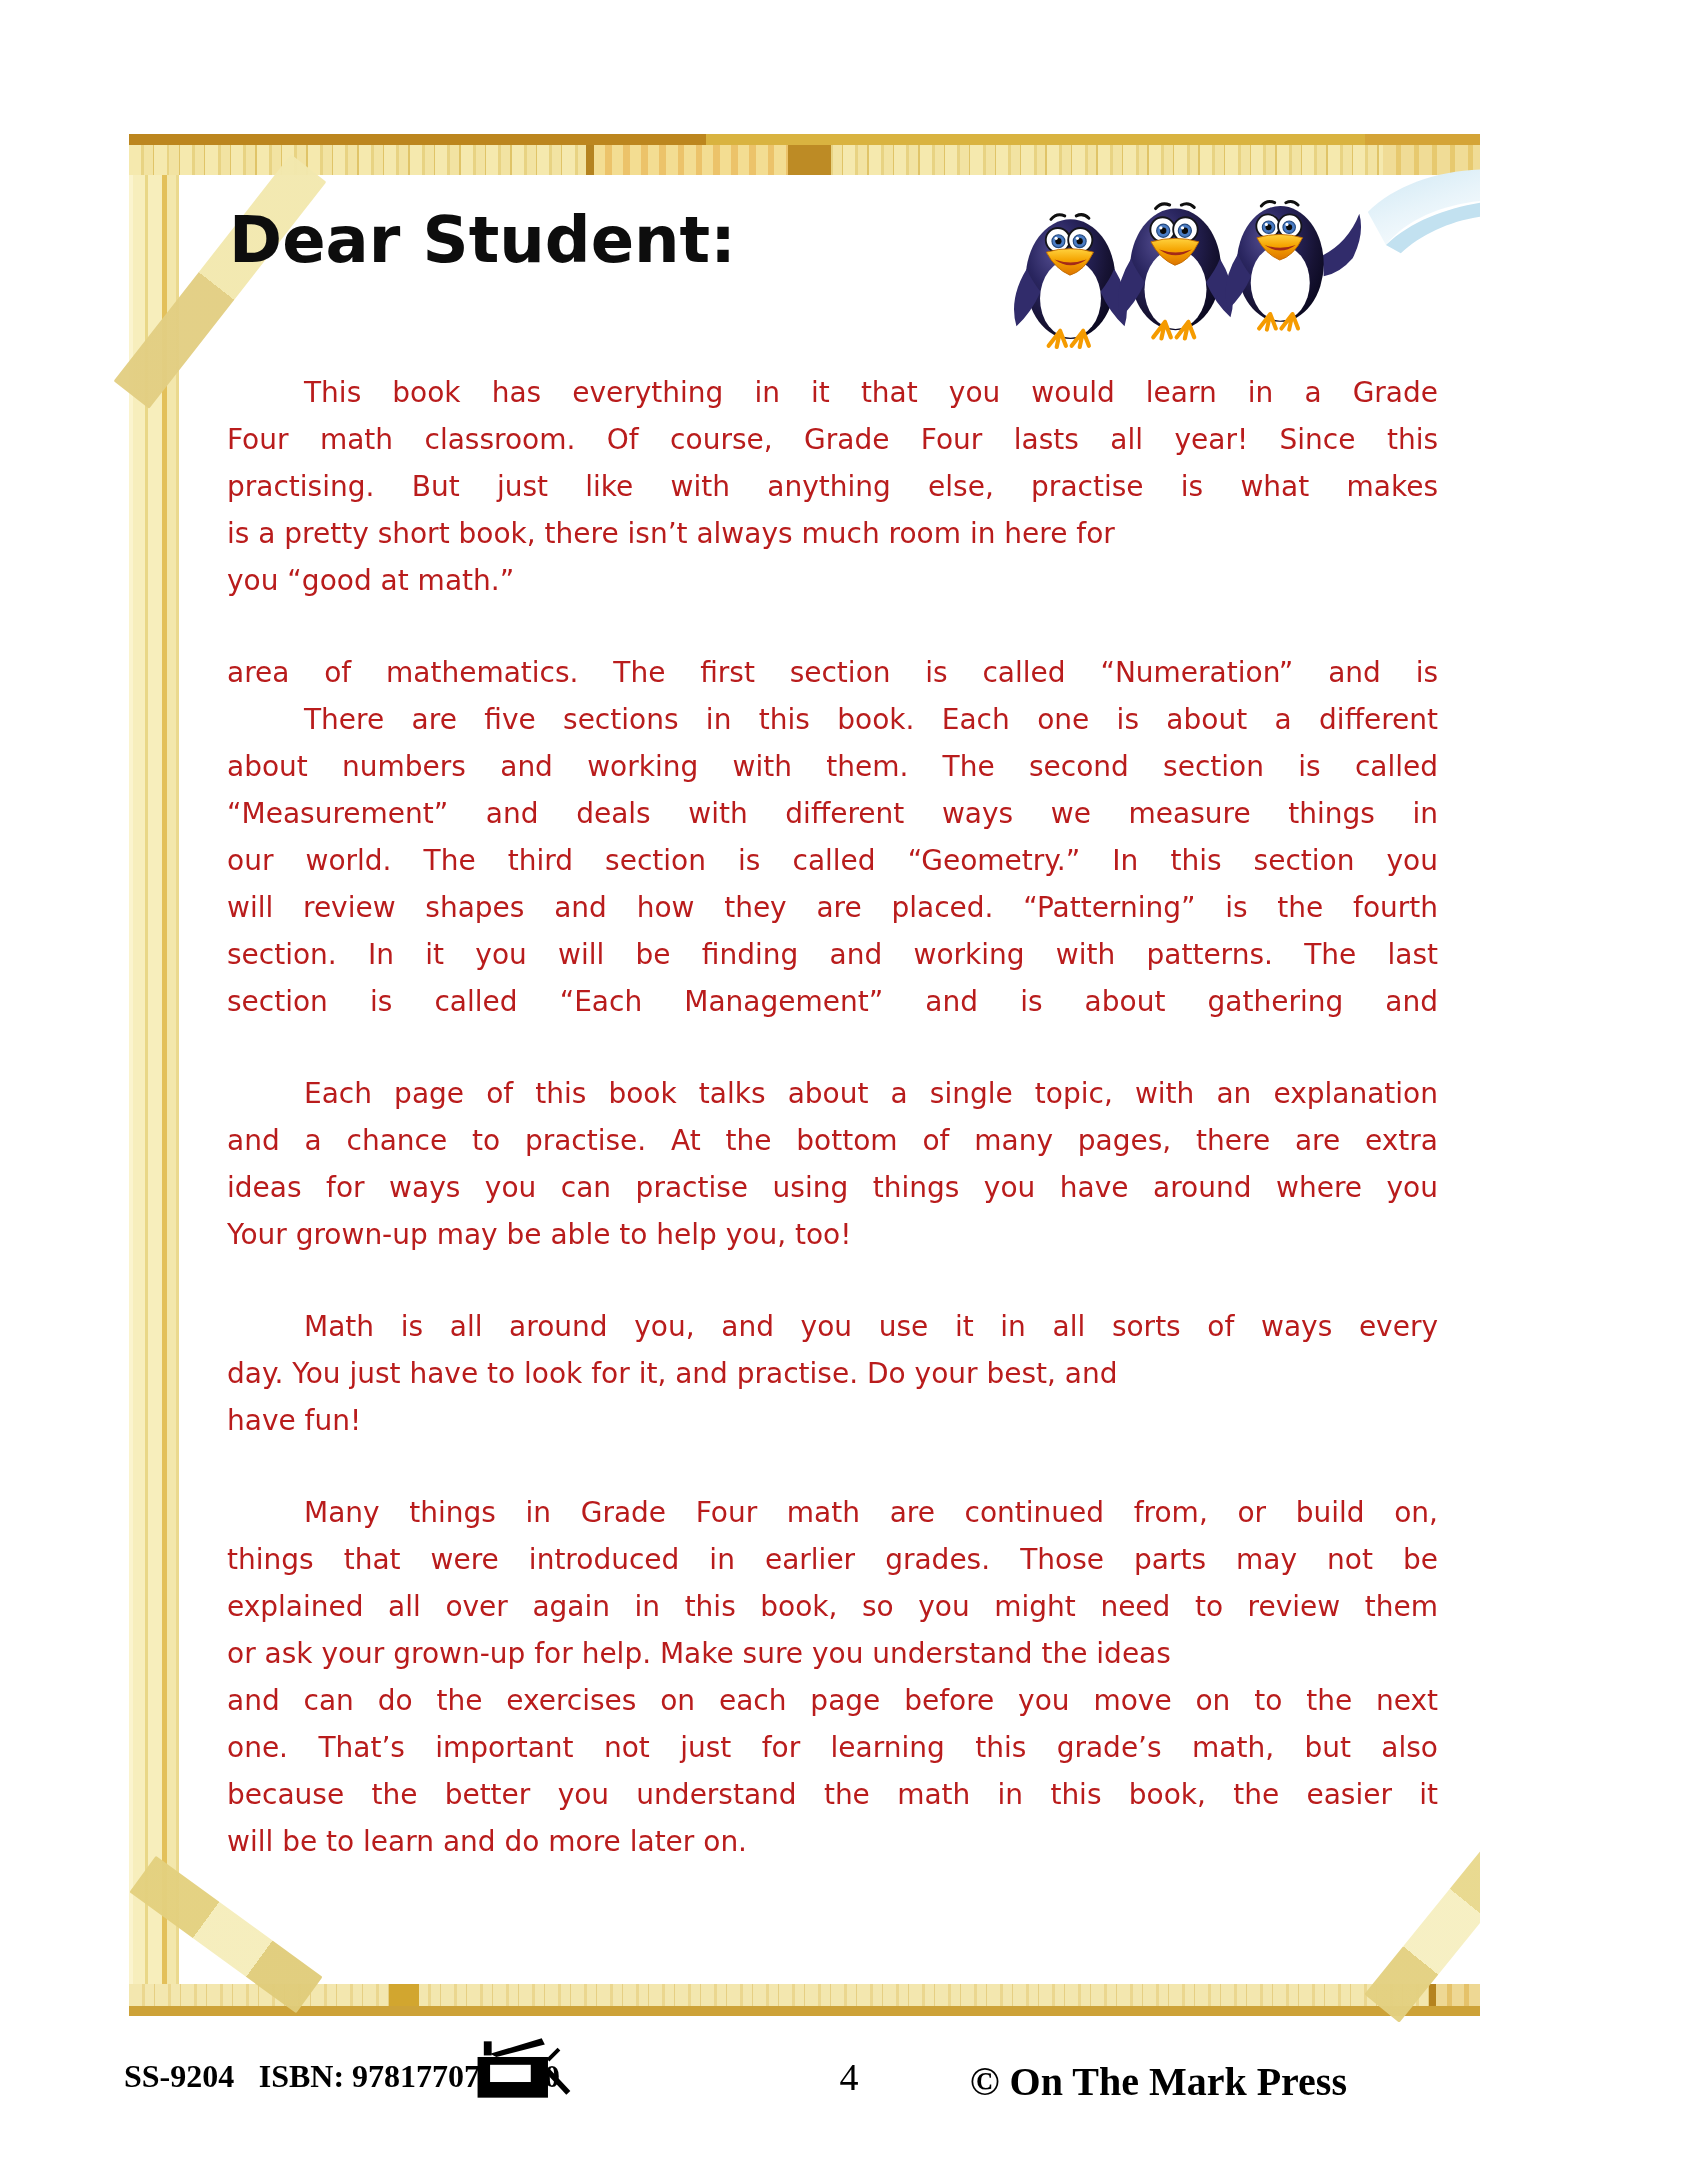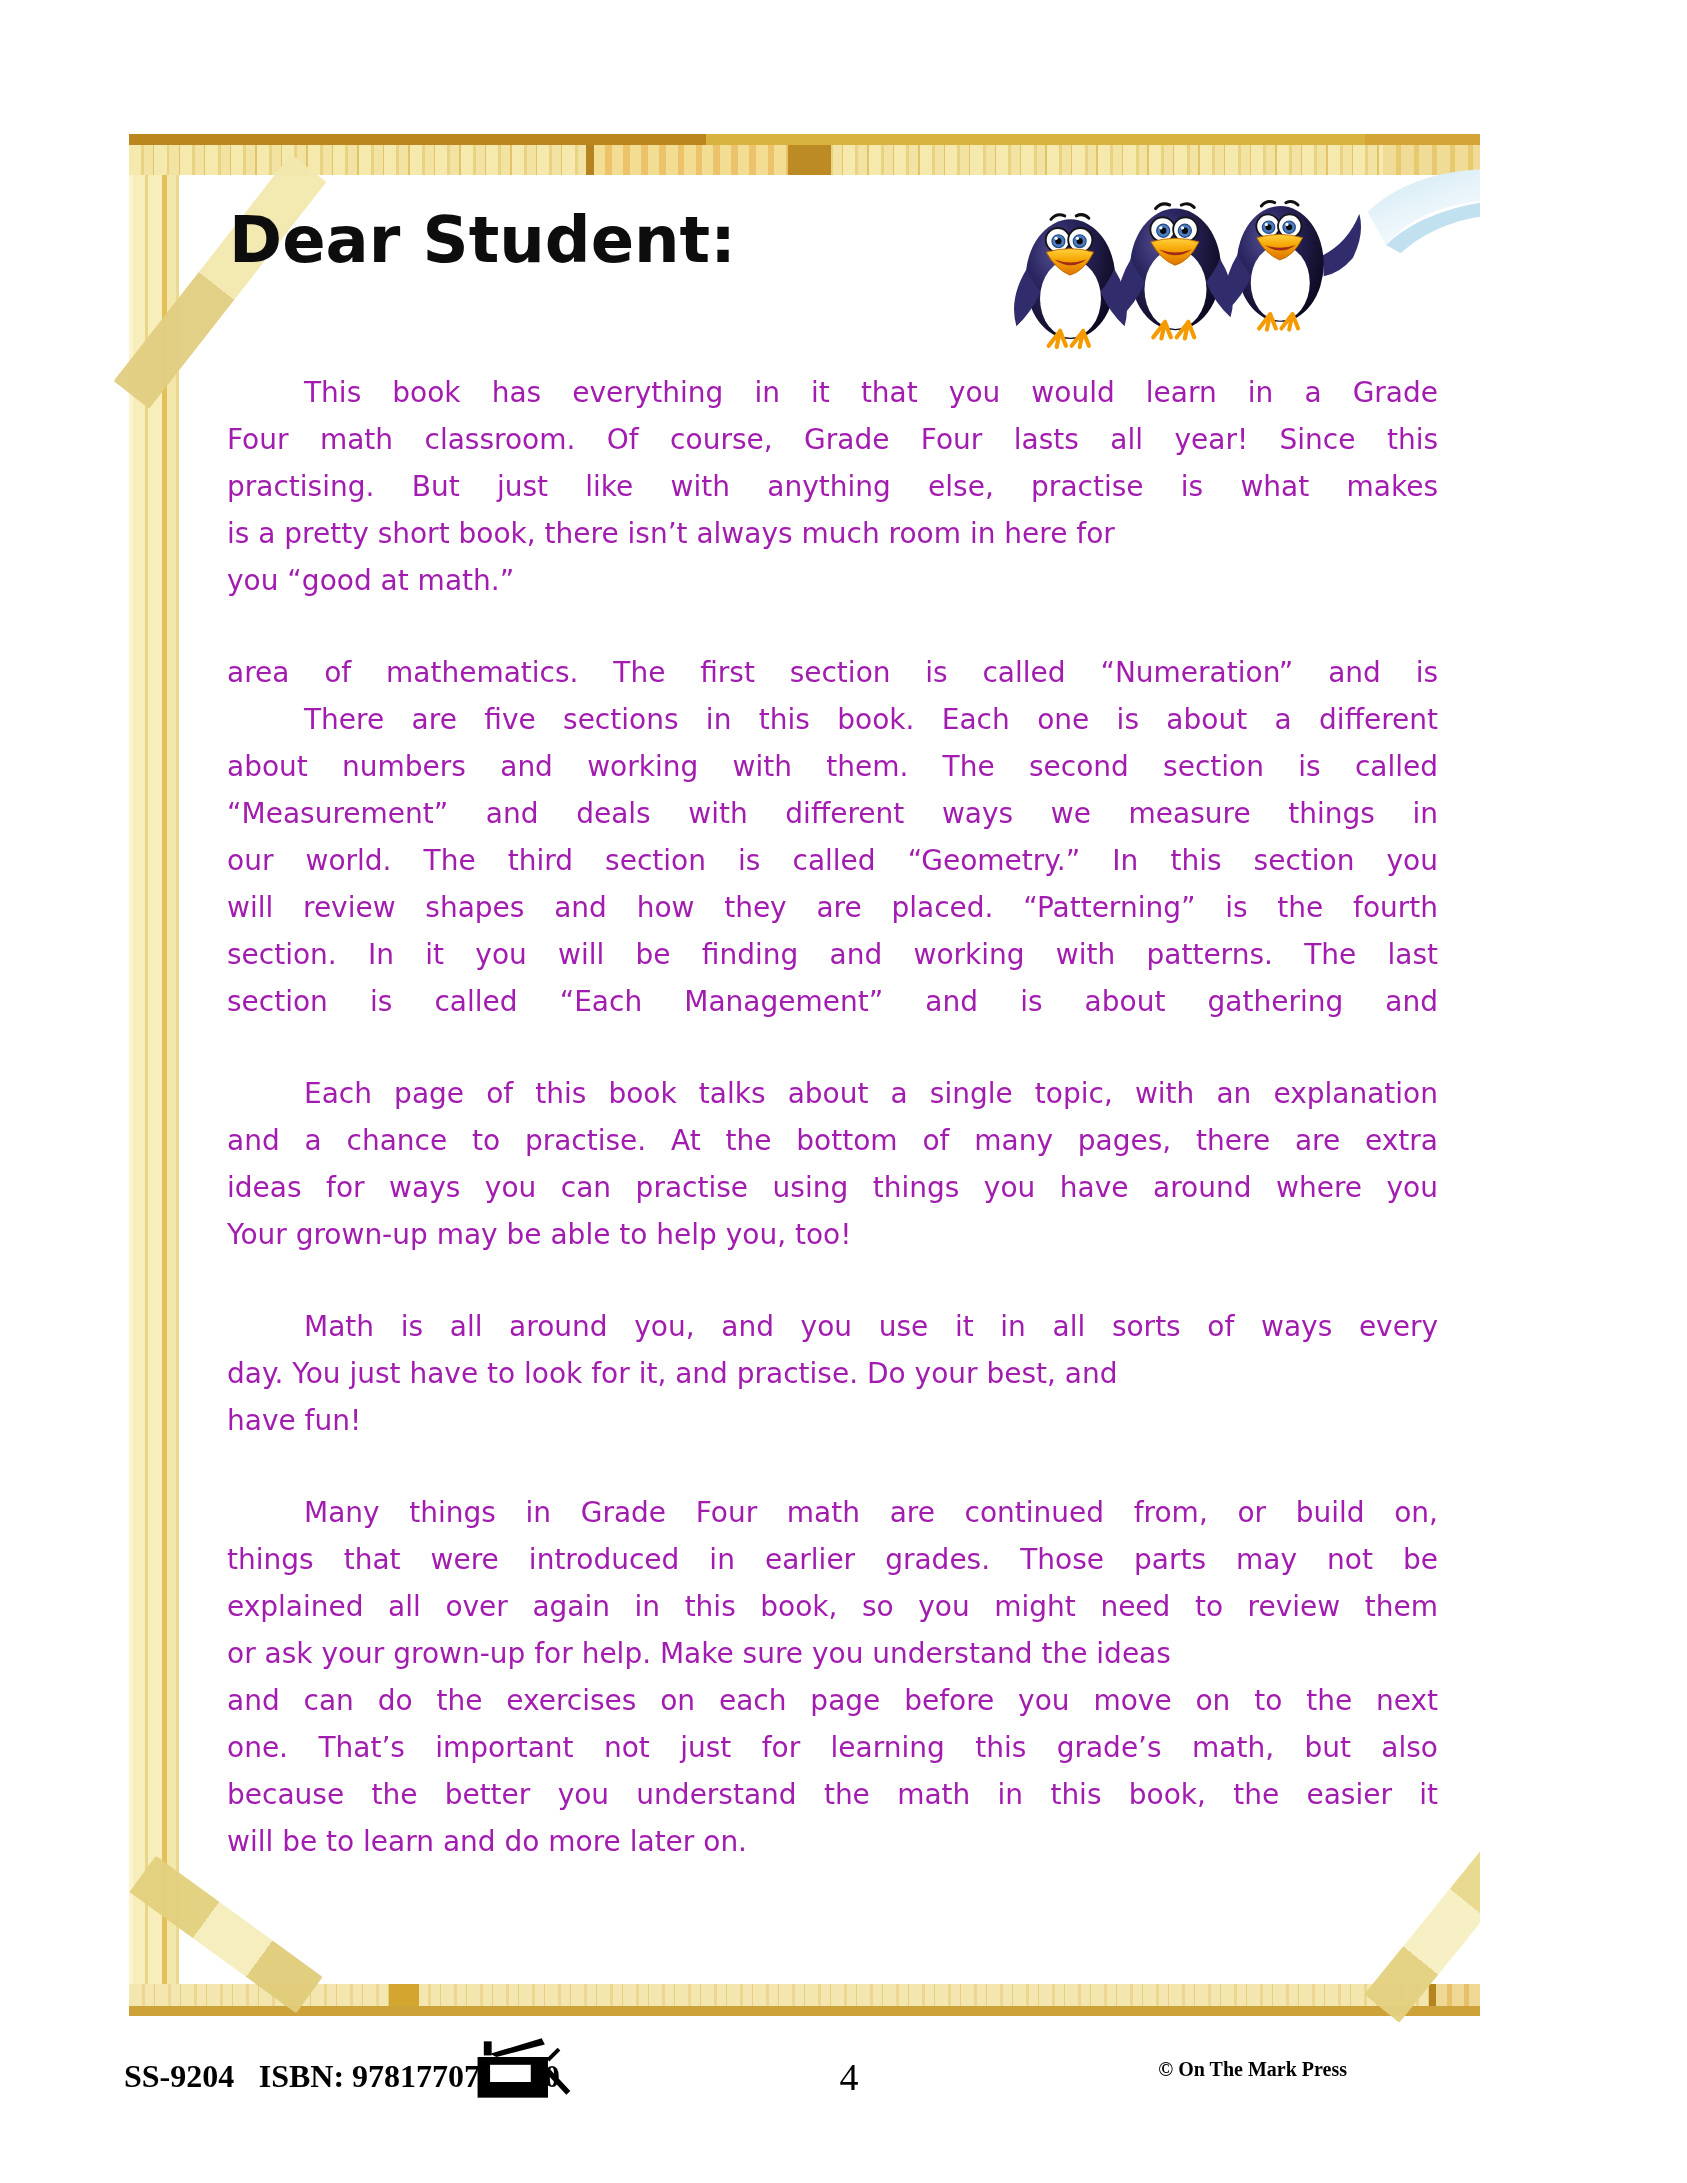--- a/index.html
+++ b/index.html
@@ -39,34 +39,34 @@
   
   .ice{position:absolute;left:1361px;top:161px;width:157px;height:103px;z-index:2;}
   .penguins{position:absolute;left:1003px;top:196px;width:379px;height:161px;z-index:3;}
   .penguin{position:absolute;}
   .pg1{left:10px;top:13px;width:115px;}
   .pg2{left:114px;top:1.6px;width:117px;}
   .pg3{left:216px;top:0;width:147px;}
   
   .title{position:absolute;left:229px;top:208px;z-index:5;color:#0d0d0d;
     font-family:"DejaVu Sans",sans-serif;font-weight:bold;font-size:64px;line-height:1;}
-  .letter{position:absolute;left:227px;top:369px;width:1211px;z-index:5;color:#a21caf;
+  .letter{position:absolute;left:227px;top:369px;width:1211px;z-index:5;color:#b91c1c;
     font-size:28px;line-height:47px;}
   .para{margin:0 0 45px 0;}
   .para:last-child{margin-bottom:0;}
   .ln{text-align:justify;text-align-last:justify;}
   .ln.end{text-align-last:left;}
   .ln.ind{text-indent:77px;}
   
   .foot{position:absolute;z-index:5;color:#000;font-family:"Liberation Serif",serif;}
   .foot-left{left:124px;top:2058px;font-weight:bold;font-size:32px;}
   .foot-left .code{margin-right:16.5px;}
   .printer{position:absolute;left:476px;top:2033px;width:97px;height:73px;z-index:5;}
   .pagenum{left:783px;top:2055px;width:132px;text-align:center;font-size:38px;}
-  .foot-right{right:133px;top:2058px;font-weight:bold;font-size:20px;}
+  .foot-right{right:133px;top:2058px;font-weight:bold;font-size:40px;}
 </style>
 </head>
 <body>
 
 <div class="page">
 
   <div class="f-top">
     <div class="edge"></div>
     <div class="planks"></div>
     <div class="seg amber"></div>

